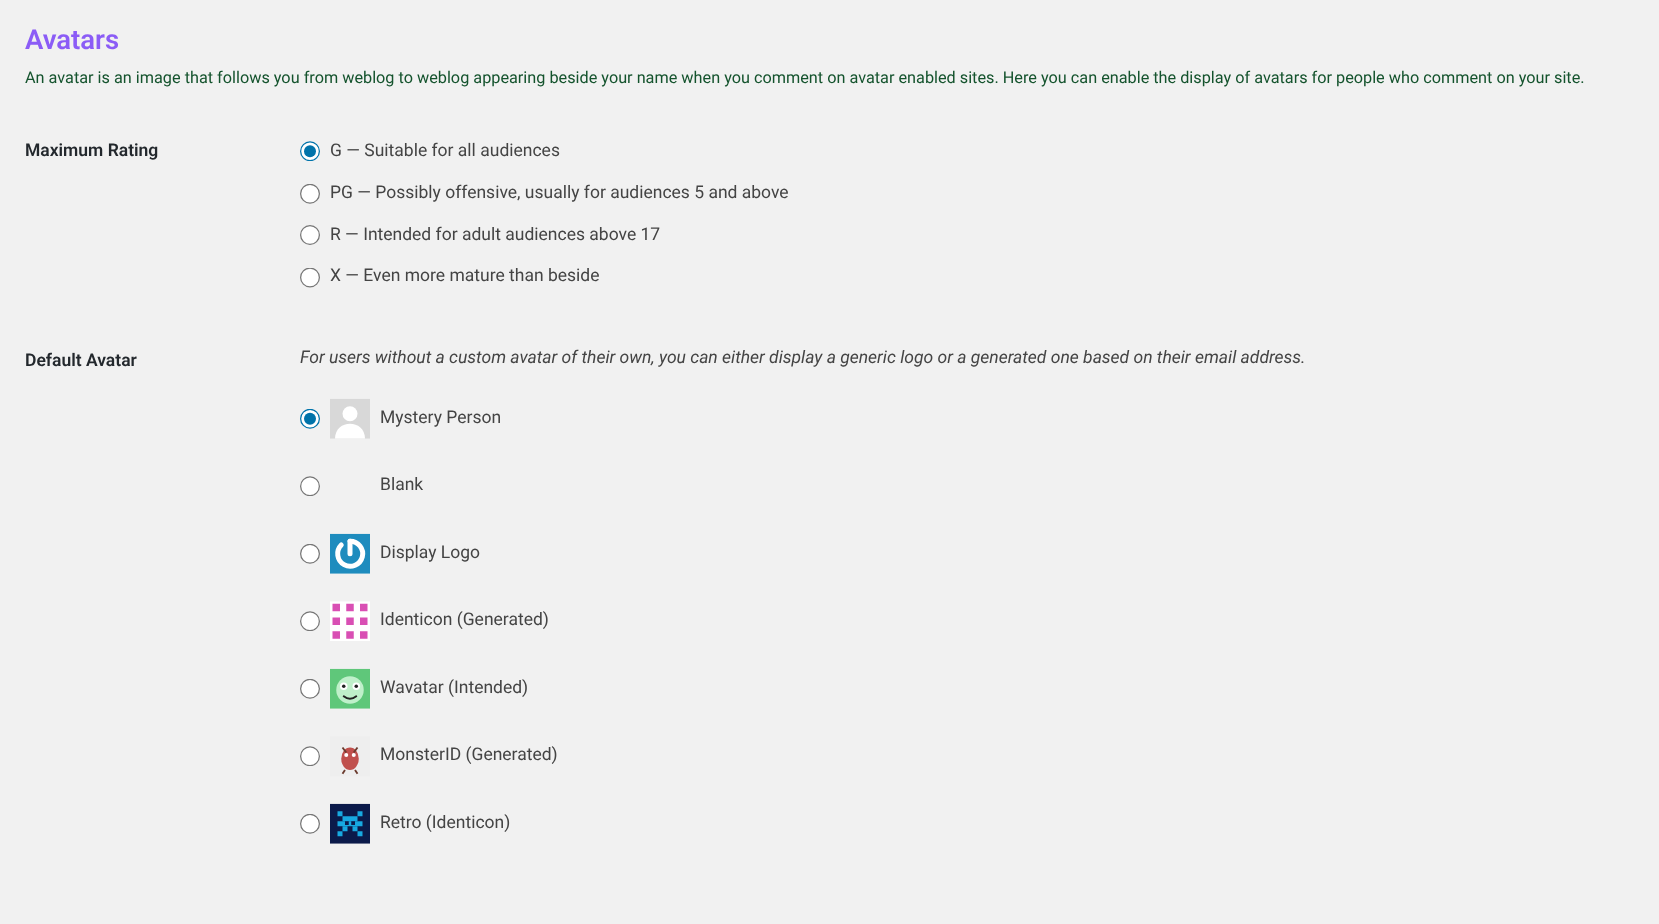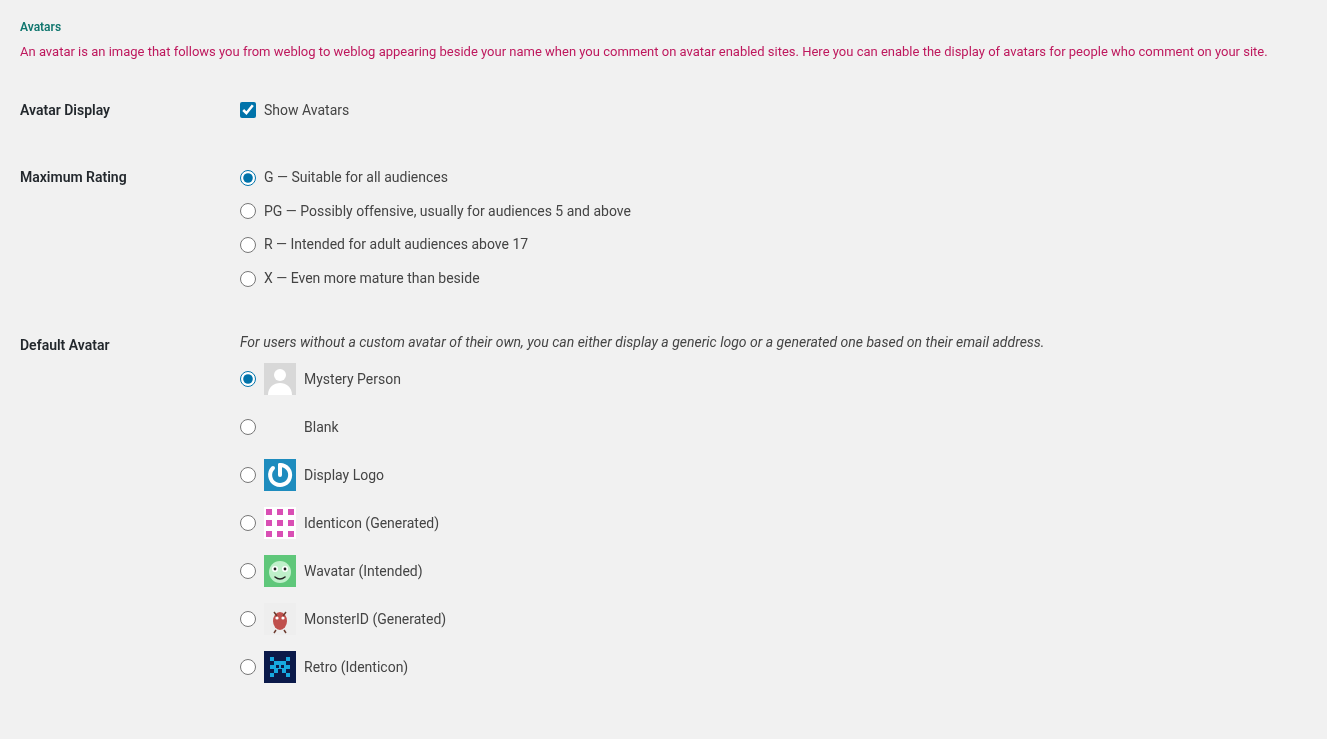--- a/index.html
+++ b/index.html
@@ -7,29 +7,29 @@
     background:#f1f1f1;
     font-family:-apple-system,BlinkMacSystemFont,"Segoe UI",Roboto,Oxygen-Sans,Ubuntu,Cantarell,"Helvetica Neue",sans-serif;
     font-size:13px;
     color:#444;
     width:1327px;
     min-height:739px;
     box-sizing:border-box;
     padding:20px 20px 40px 20px;
   }
   h2.section-title{
-    font-size:12px;
+    font-size:22px;
     font-weight:600;
-    color:#0f766e;
+    color:#8b5cf6;
     margin:0 0 8px 0;
   }
   p.section-desc{
     margin:4px 0 20px 0;
     line-height:1.5;
-    color:#be185d;
+    color:#14532d;
   }
   table.form-table{
     width:100%;
     border-collapse:collapse;
   }
   table.form-table th{
     text-align:left;
     vertical-align:top;
     width:200px;
     padding:20px 10px 20px 0;
@@ -45,21 +45,21 @@
   }
   label.opt{
     display:flex;
     align-items:center;
     gap:8px;
     margin:4px 0 14px 0;
     line-height:1.4;
     cursor:pointer;
   }
   label.opt.avatar-opt{
-    margin:4px 0 16px 0;
+    margin:22px 0 16px 0;
   }
   input[type=checkbox]{
     width:16px;height:16px;
     accent-color:#0073aa;
     margin:0;
   }
   input[type=radio]{
     width:16px;height:16px;
     accent-color:#0073aa;
     margin:0;
@@ -78,29 +78,20 @@
 </style>
 </head>
 <body>
 
 <h2 class="section-title">Avatars</h2>
 <p class="section-desc">An avatar is an image that follows you from weblog to weblog appearing beside your name when you comment on avatar enabled sites. Here you can enable the display of avatars for people who comment on your site.</p>
 
 <table class="form-table">
 
   <tbody>
-      <tr>
-    <th>Avatar Display</th>
-    <td>
-      <label class="opt">
-        <input type="checkbox" checked="" style="">
-        <span>Show Avatars</span>
-      </label>
-    </td>
-  </tr>
 
   <tr>
     <th>Maximum Rating</th>
     <td>
       <label class="opt">
         <input type="radio" name="rating" checked="" style="">
         <span>G — Suitable for all audiences</span>
       </label>
       <label class="opt">
         <input type="radio" name="rating" style="">

